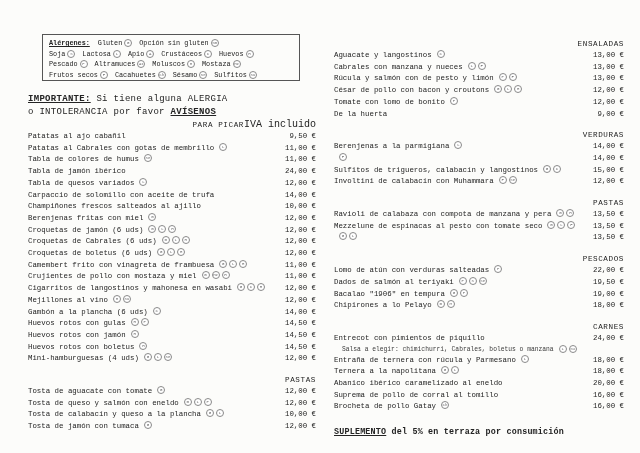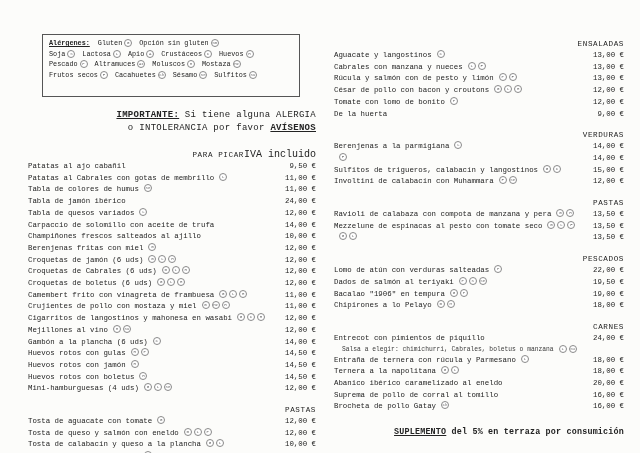--- a/index.html
+++ b/index.html
@@ -6,43 +6,43 @@
   html,body{margin:0;padding:0;background:#d9d9d5}
   .page{width:640px;height:453px;background:#fcfcfa;position:relative;overflow:hidden;
         font-family:"Liberation Mono","DejaVu Sans Mono",monospace;color:#232323}
   .col{position:absolute}
   .col.left{left:28px;top:34px;width:288px}
   .col.right{left:334px;top:38px;width:290px}
 
   .b{font-weight:bold}
   .u{text-decoration:underline}
 
-  .abox{border:1px solid #555;width:258px;margin-left:14px;padding:3px 6px 16px;
+  .abox{border:1px solid #555;width:258px;margin-left:14px;padding:3px 6px 0;
         font-size:6.8px;line-height:10.5px}
   .abox-row{display:flex;flex-wrap:nowrap;align-items:center}
   .abox-item{margin-right:7px;white-space:nowrap;display:inline-flex;align-items:center}
   .abox-title{margin-right:8px}
 
   .al{display:inline-flex;justify-content:center;align-items:center;width:8px;height:8px;
       border:1px solid #8a8a8a;border-radius:50%;font-size:4px;line-height:1;margin-left:2px;
       color:#666;flex:0 0 auto;background:#fff}
 
-  .notice{text-align:right;font-size:9px;line-height:13px;margin:12px 0 14px;letter-spacing:.3px}
+  .notice{text-align:left;font-size:9px;line-height:13px;margin:12px 0 0;letter-spacing:.3px}
 
   .section{margin-bottom:9px}
   .sec-head{display:flex;justify-content:flex-end;align-items:baseline;
             font-size:7.6px;line-height:12px;letter-spacing:.6px}
   .sec-note{font-size:10px;letter-spacing:0}
   .item{display:flex;align-items:flex-start;font-size:7.4px;line-height:11.7px;white-space:nowrap}
   .item-icons{display:inline-flex;margin-left:3px}
   .spacer{flex:1}
   .item-price{margin-left:4px}
   .item.small{font-size:6.3px;line-height:10px;padding-left:8px;color:#3a3a3a}
 
-  .footer{text-align:right;font-size:8.4px;margin-top:14px;font-weight:bold;letter-spacing:.2px}
+  .footer{text-align:left;font-size:8.4px;margin-top:14px;font-weight:bold;letter-spacing:.2px}
 </style>
 </head>
 <body>
 
 <div class="page">
 
   <div class="col left">
 
     <div class="abox">
       <div class="abox-row">

